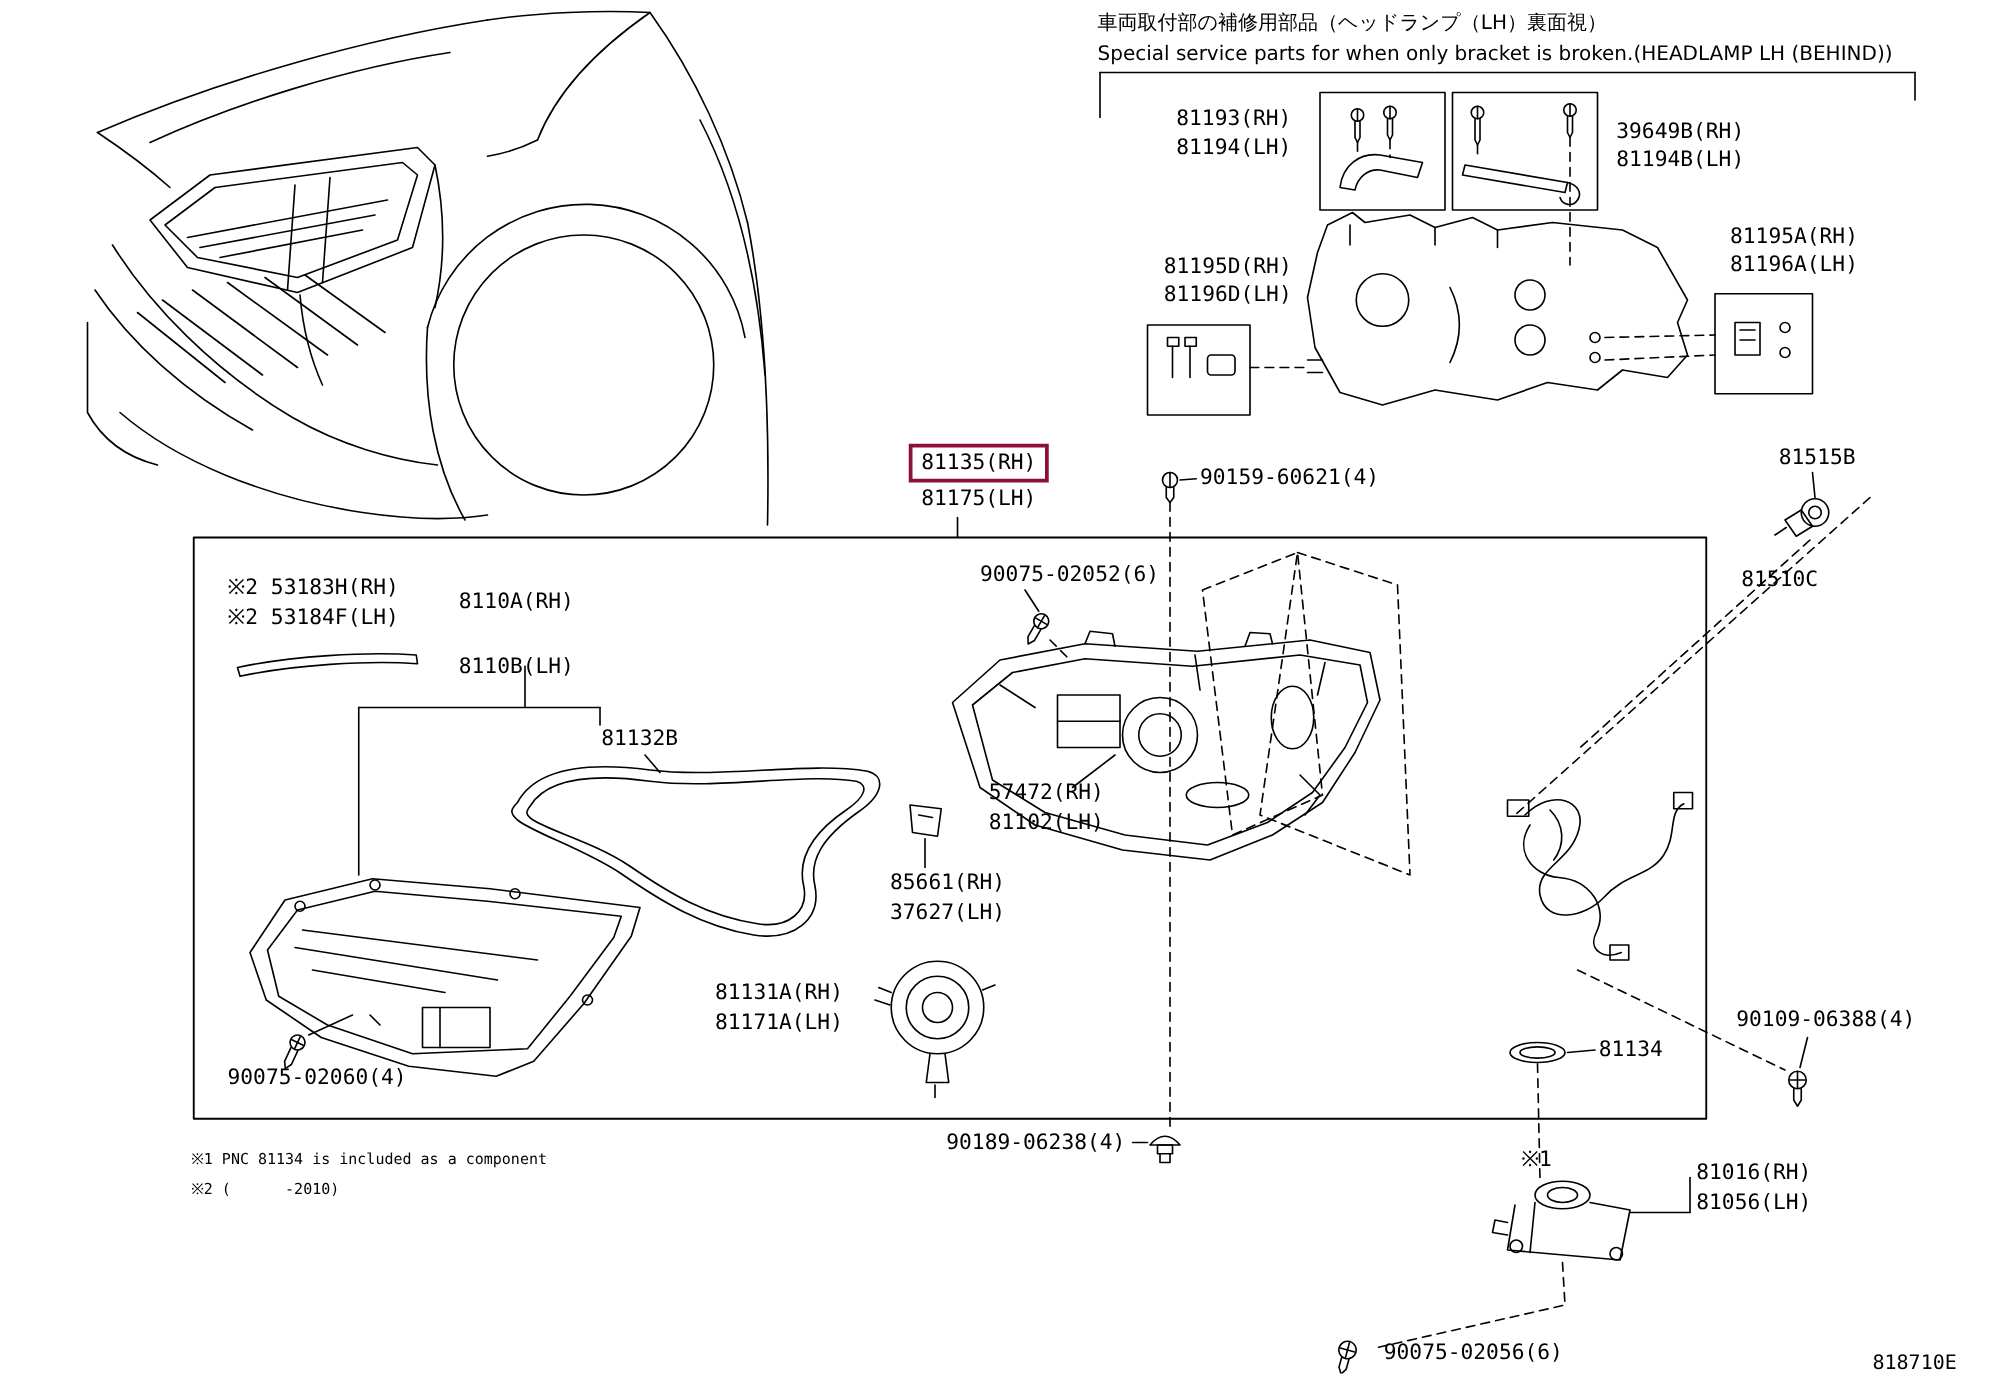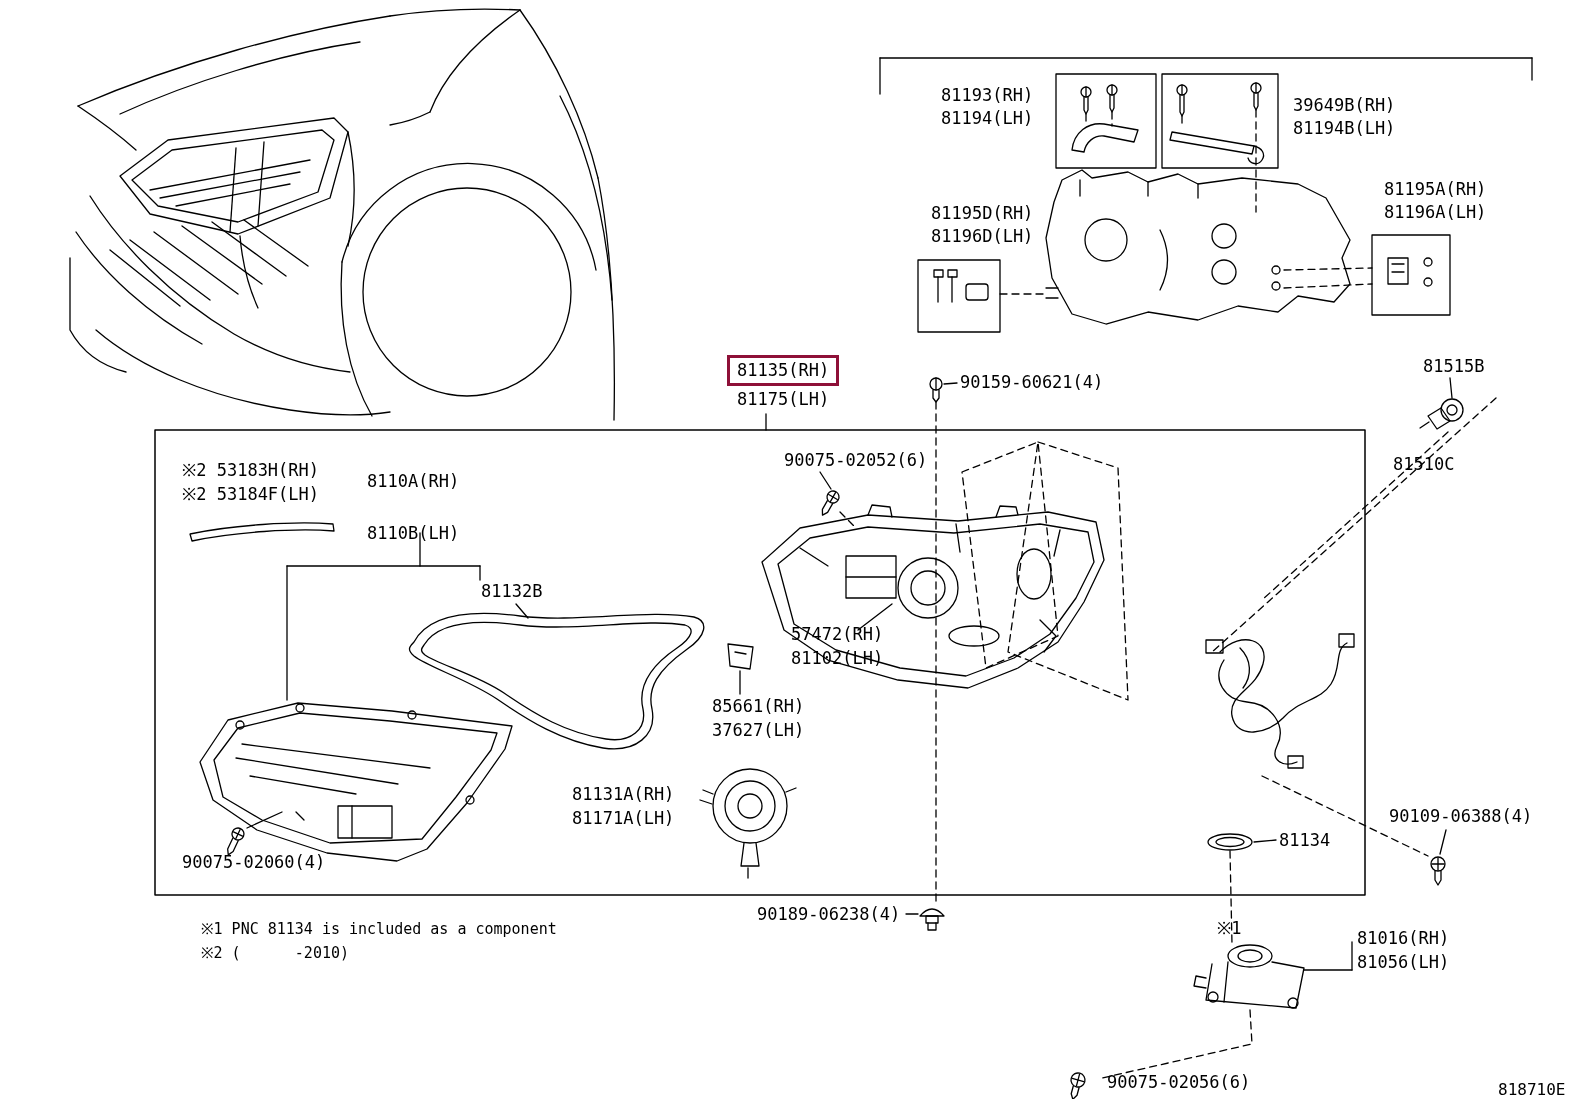--- a/index.html
+++ b/index.html
@@ -13,21 +13,21 @@
   .lbl {
     position:absolute;
     font-family:"DejaVu Sans Mono","Liberation Mono",monospace;
     font-size:17px; font-weight:400; color:#000;
     white-space:pre; line-height:1.2;
   }
   .title-jp, .title-en {
     font-family:"DejaVu Sans","Liberation Sans",sans-serif;
     font-size:16px; font-weight:400;
   }
-  .note { font-size:15px;margin-left:48px; }
+  .note { font-size:12px; }
   .code { font-size:16px; }
   .highlight {
     border:3px solid var(--highlight-box,#8e1038);
     padding:2px 7px 3px 7px;
   }
 </style>
 </head>
 <body>
 
 <div class="stage">
@@ -293,20 +293,22 @@
         <line x1="1448" y1="432" x2="1262" y2="600"></line>
         <line x1="840" y1="512" x2="856" y2="528"></line>
         <line x1="1230" y1="851" x2="1232" y2="944"></line>
         <line x1="1262" y1="776" x2="1428" y2="856"></line>
         <path d="M 1250,1010 L 1252,1044 L 1102,1078"></path>
       </g>
 
     </g>
   </svg>
 
+  <div class="lbl title-jp" style="left:878px;top:8px">車両取付部の補修用部品（ヘッドランプ（LH）裏面視）</div>
+  <div class="lbl title-en" style="left:878px;top:33px">Special service parts for when only bracket is broken.(HEADLAMP LH (BEHIND))</div>
 
   <div class="lbl" style="left:941px;top:85px">81193(RH)</div>
   <div class="lbl" style="left:941px;top:108px">81194(LH)</div>
   <div class="lbl" style="left:1293px;top:95px">39649B(RH)</div>
   <div class="lbl" style="left:1293px;top:118px">81194B(LH)</div>
   <div class="lbl" style="left:931px;top:203px">81195D(RH)</div>
   <div class="lbl" style="left:931px;top:226px">81196D(LH)</div>
   <div class="lbl" style="left:1384px;top:179px">81195A(RH)</div>
   <div class="lbl" style="left:1384px;top:202px">81196A(LH)</div>
 

